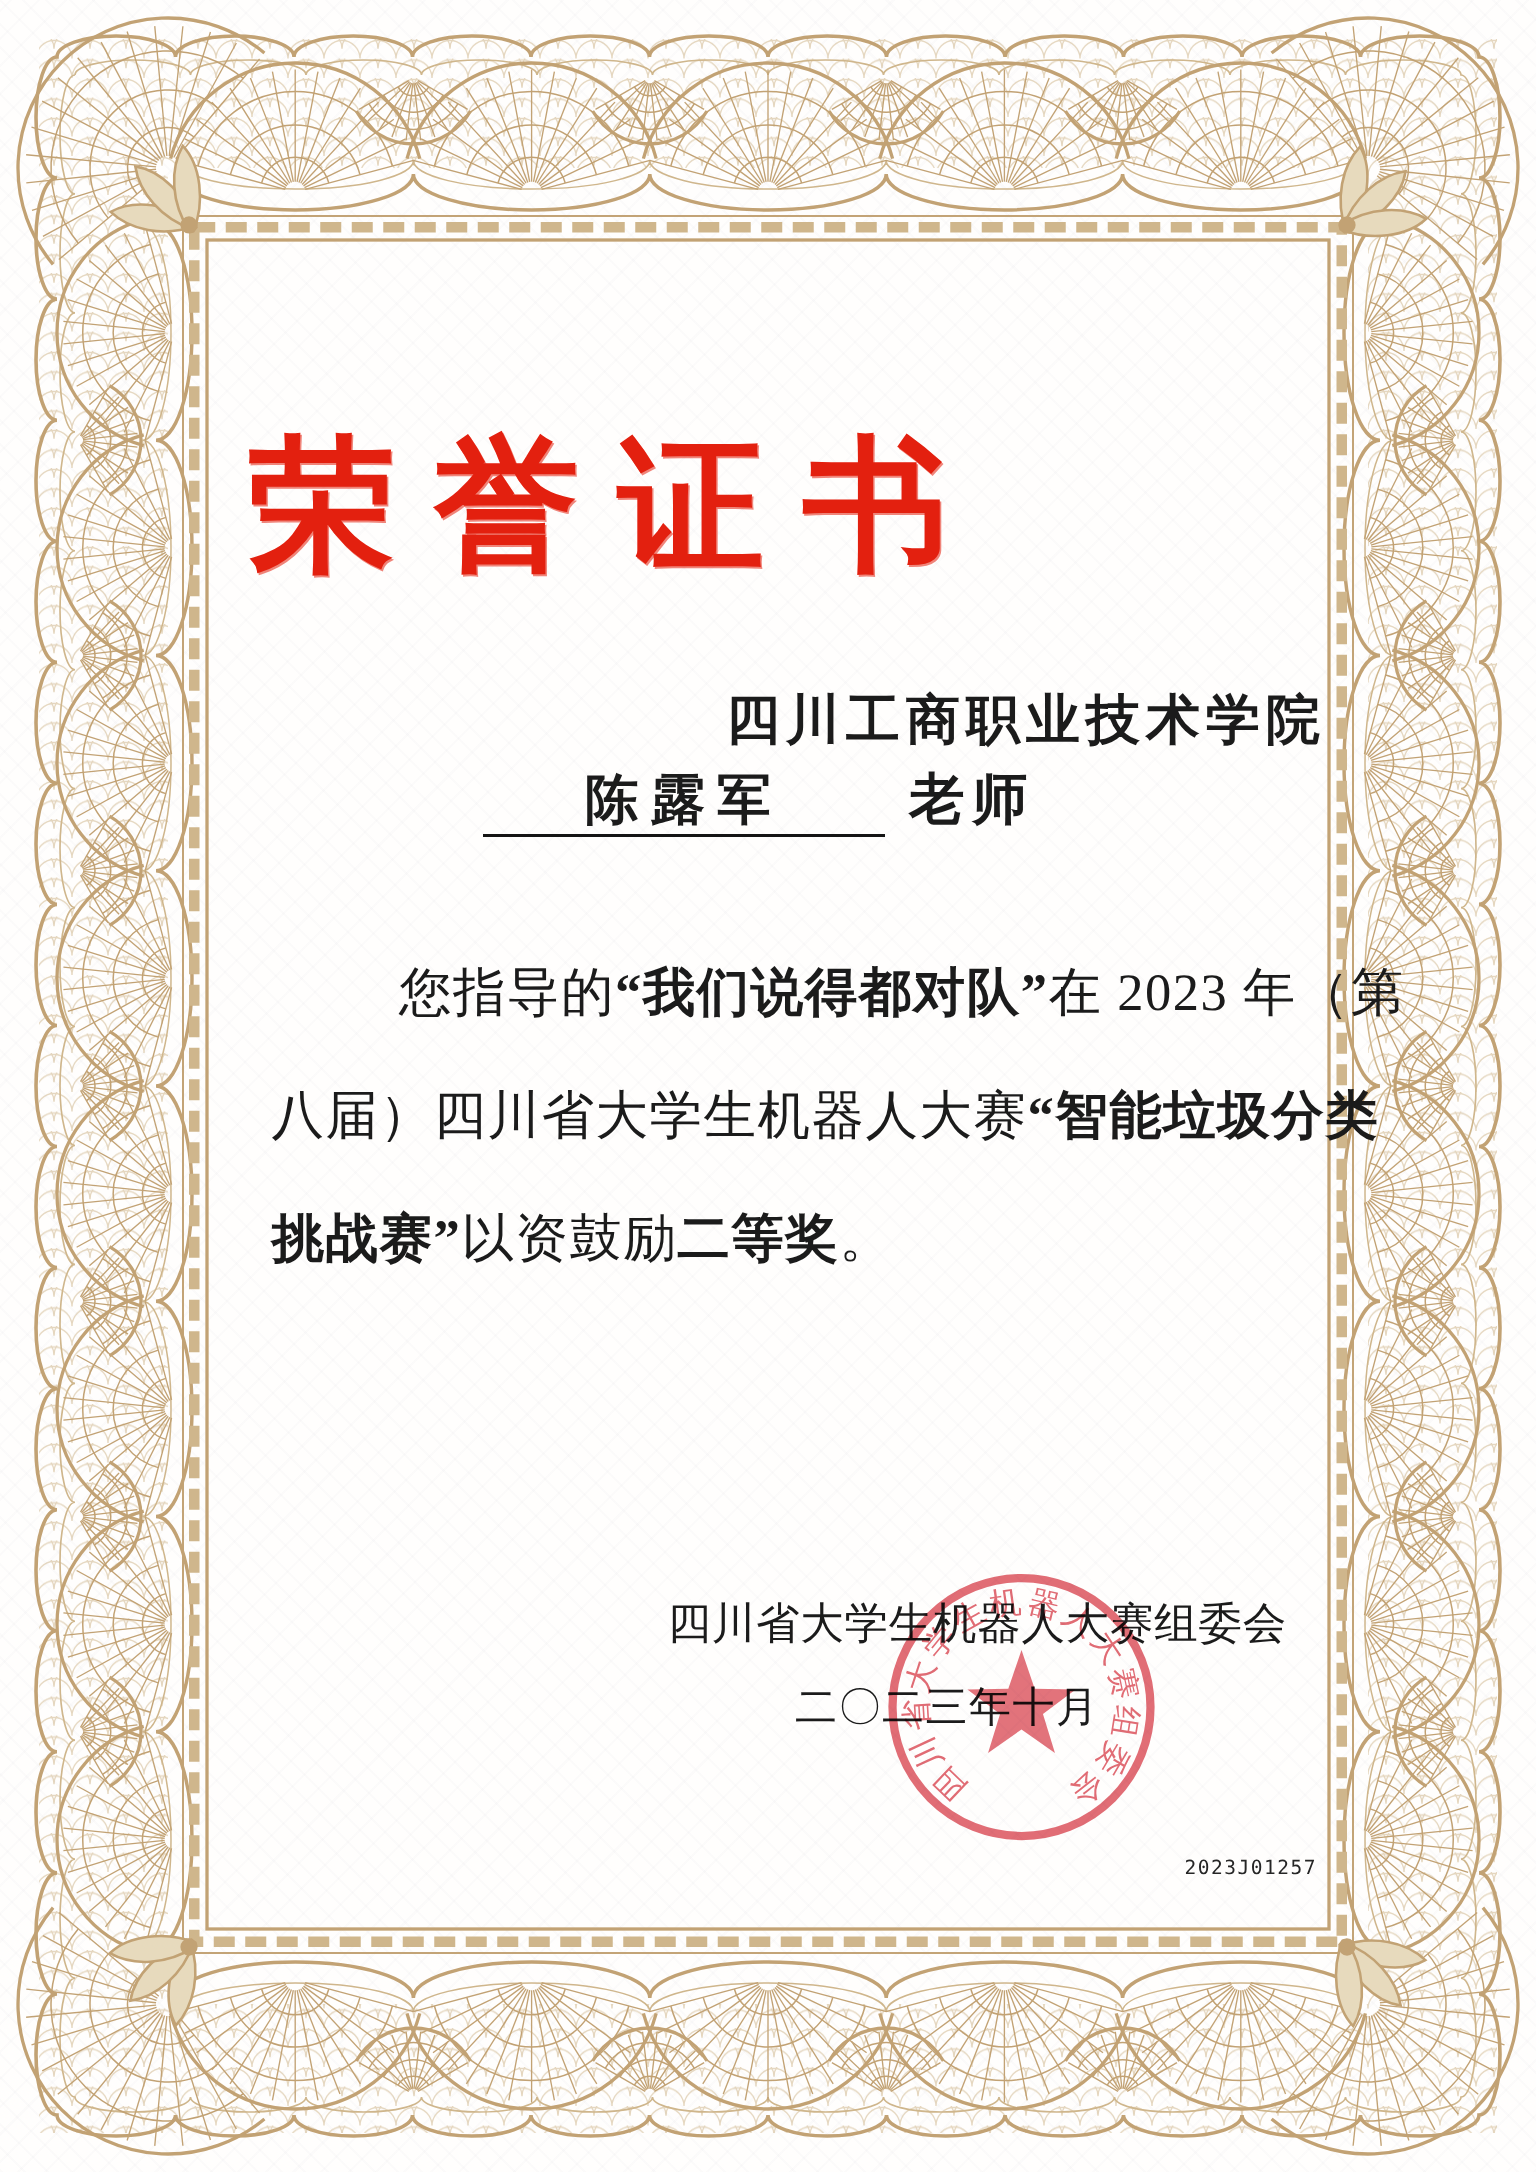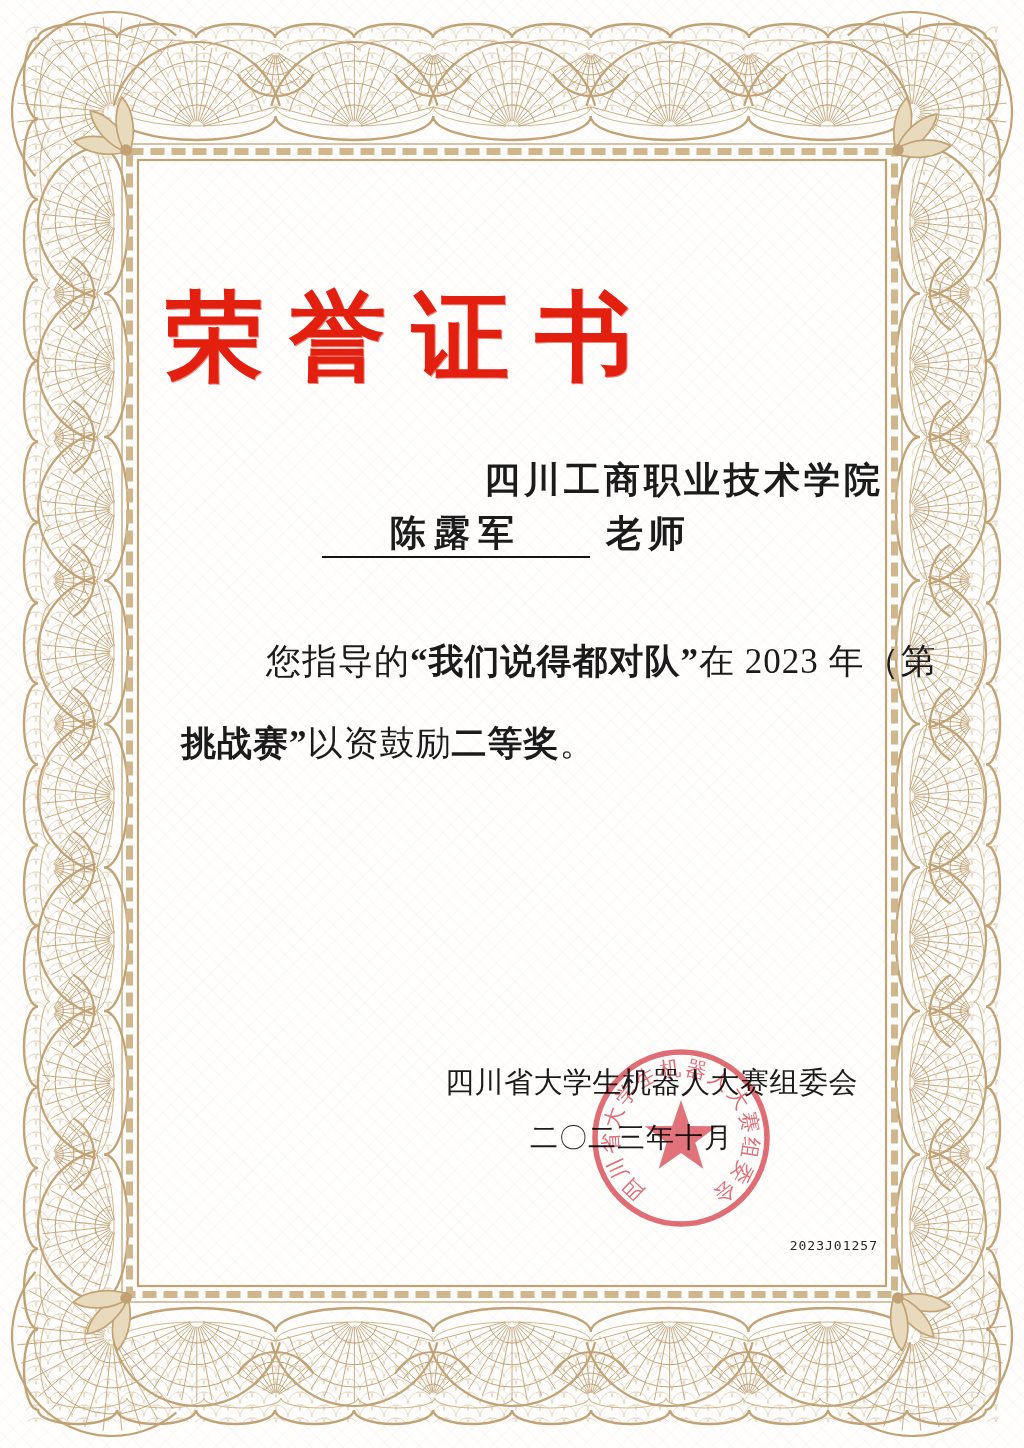--- a/index.html
+++ b/index.html
@@ -1089,20 +1089,21 @@
 
     <div class="school">四川工商职业技术学院</div>
 
     <div class="name-row">
       <div class="name-underline">陈露军</div>
       <div class="name-suffix">老师</div>
     </div>
 
     <div class="body-par">
       <p class="body-line indent"><span>您指导的</span><span class="seg-bold">“我们说得都对队”</span><span>在 2023 年（第</span></p>
+      <p class="body-line"><span>八届）四川省大学生机器人大赛</span><span class="seg-bold">“智能垃圾分类</span></p>
       <p class="body-line"><span class="seg-bold">挑战赛”</span><span>以资鼓励</span><span class="seg-bold">二等奖</span><span>。</span></p>
     </div>
 
 
     <div class="issuer">四川省大学生机器人大赛组委会</div>
 
     <div class="cert-date">二〇二三年十月</div>
 
     <div class="serial">2023J01257</div>
   </div>

